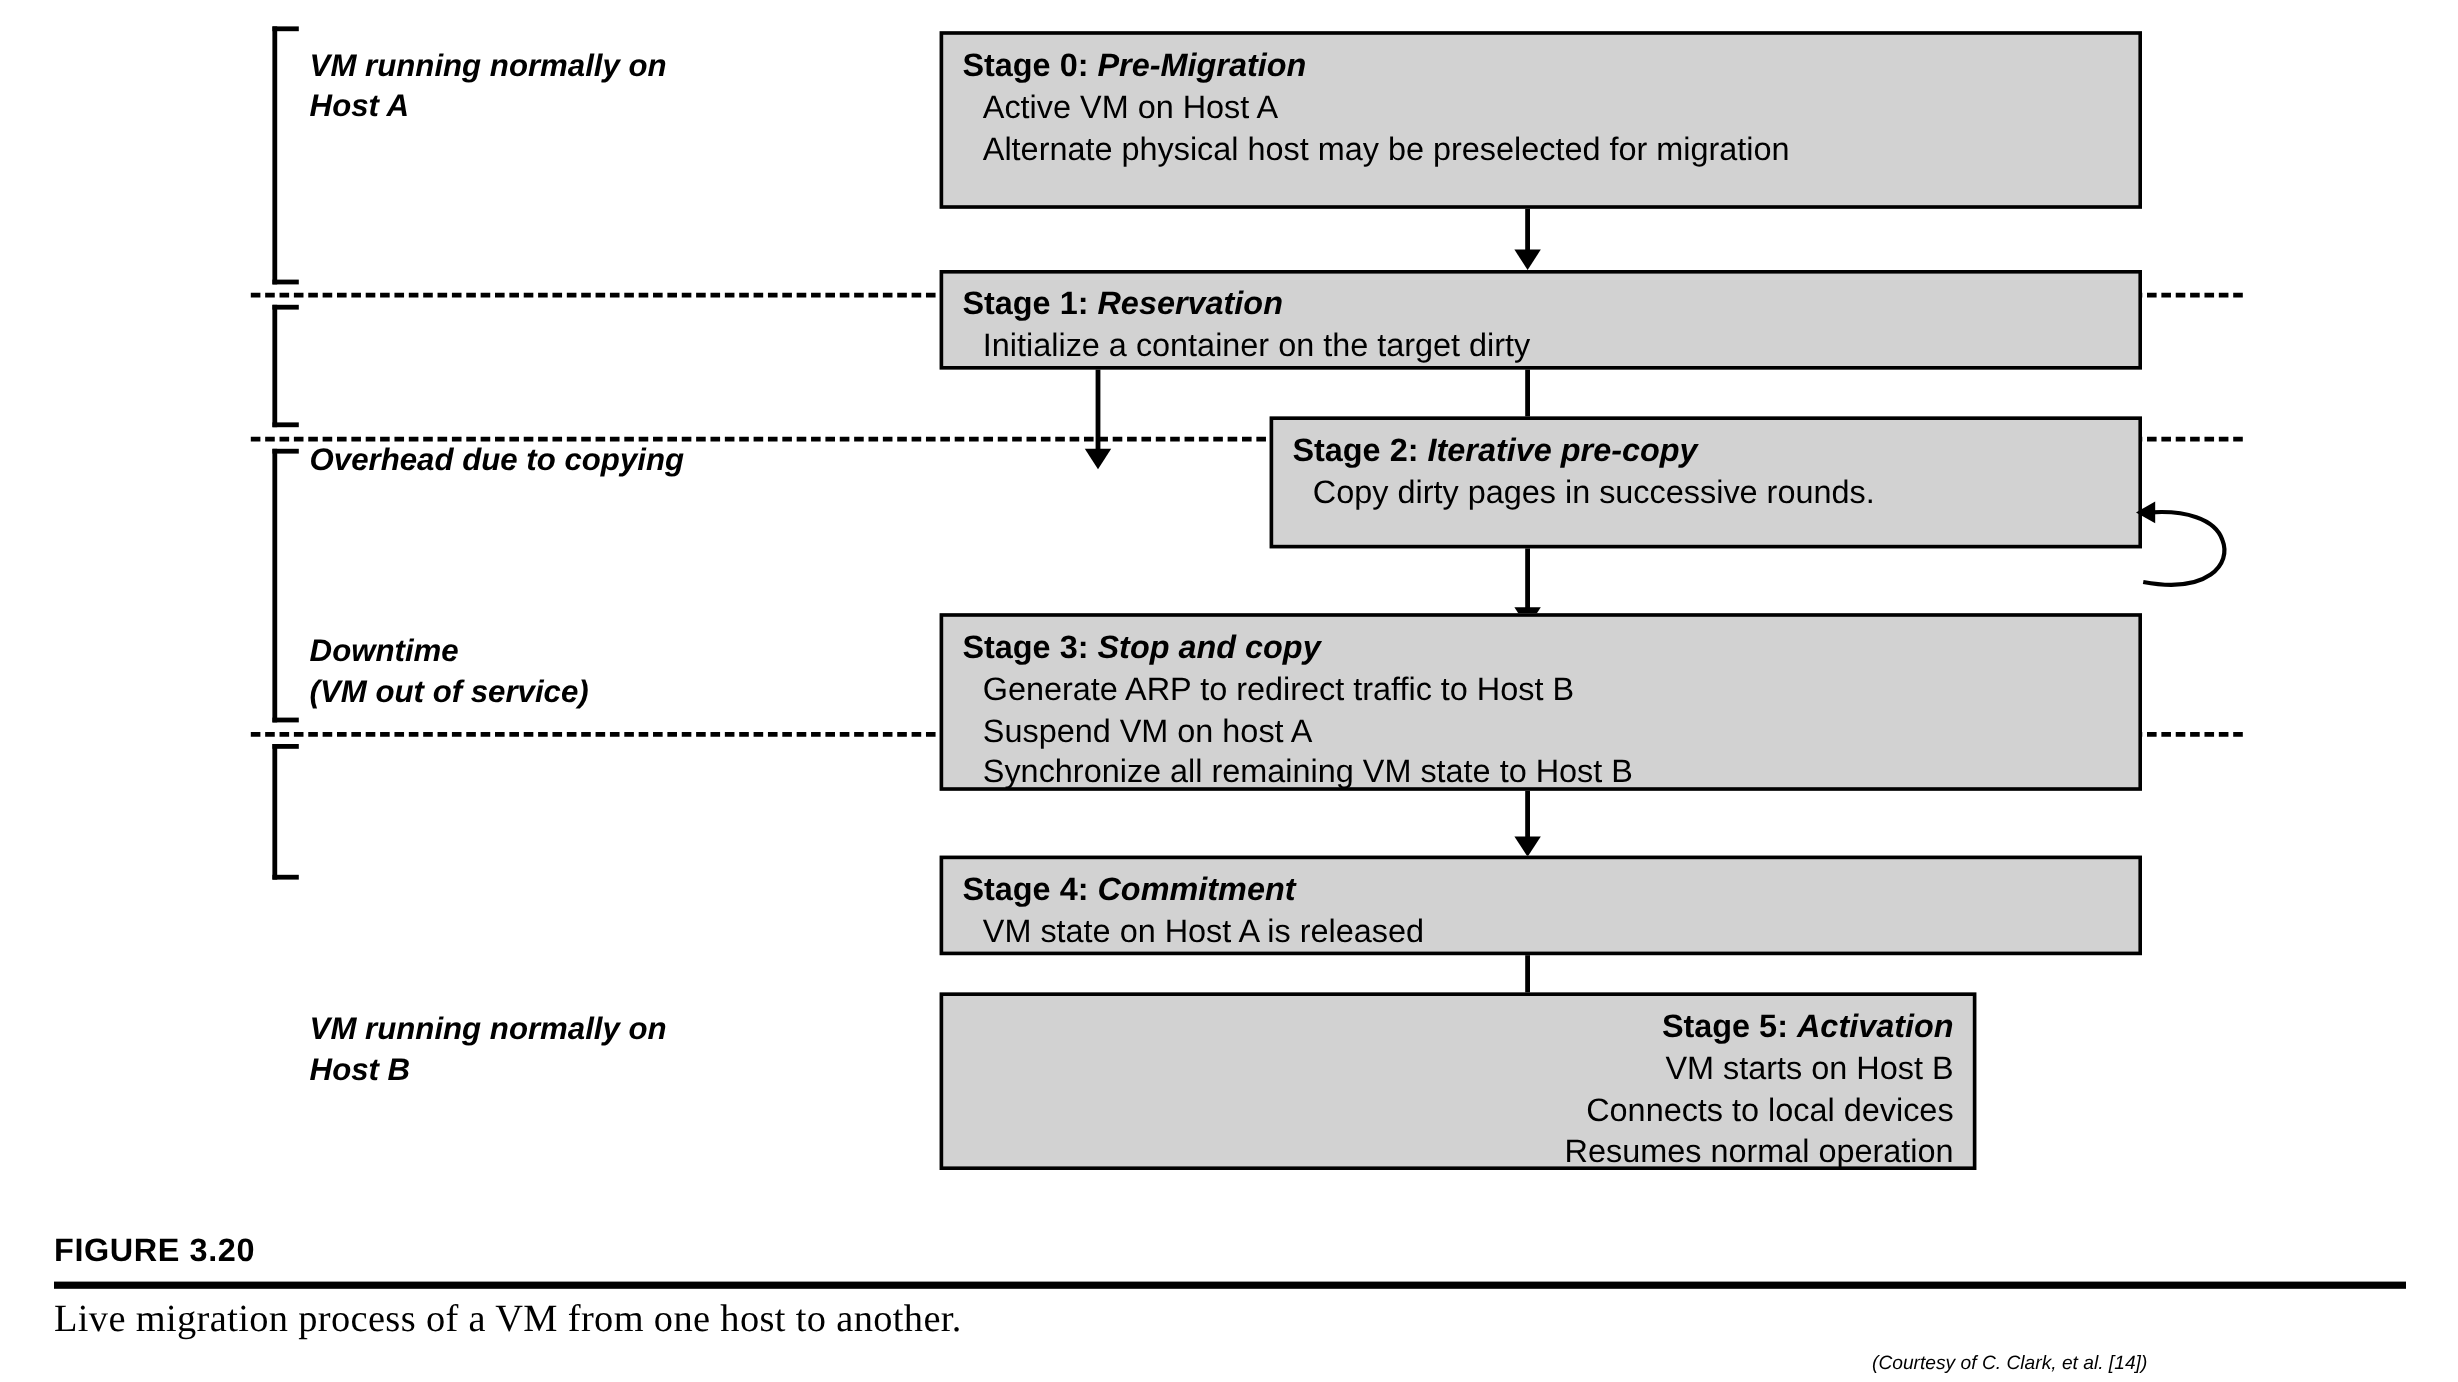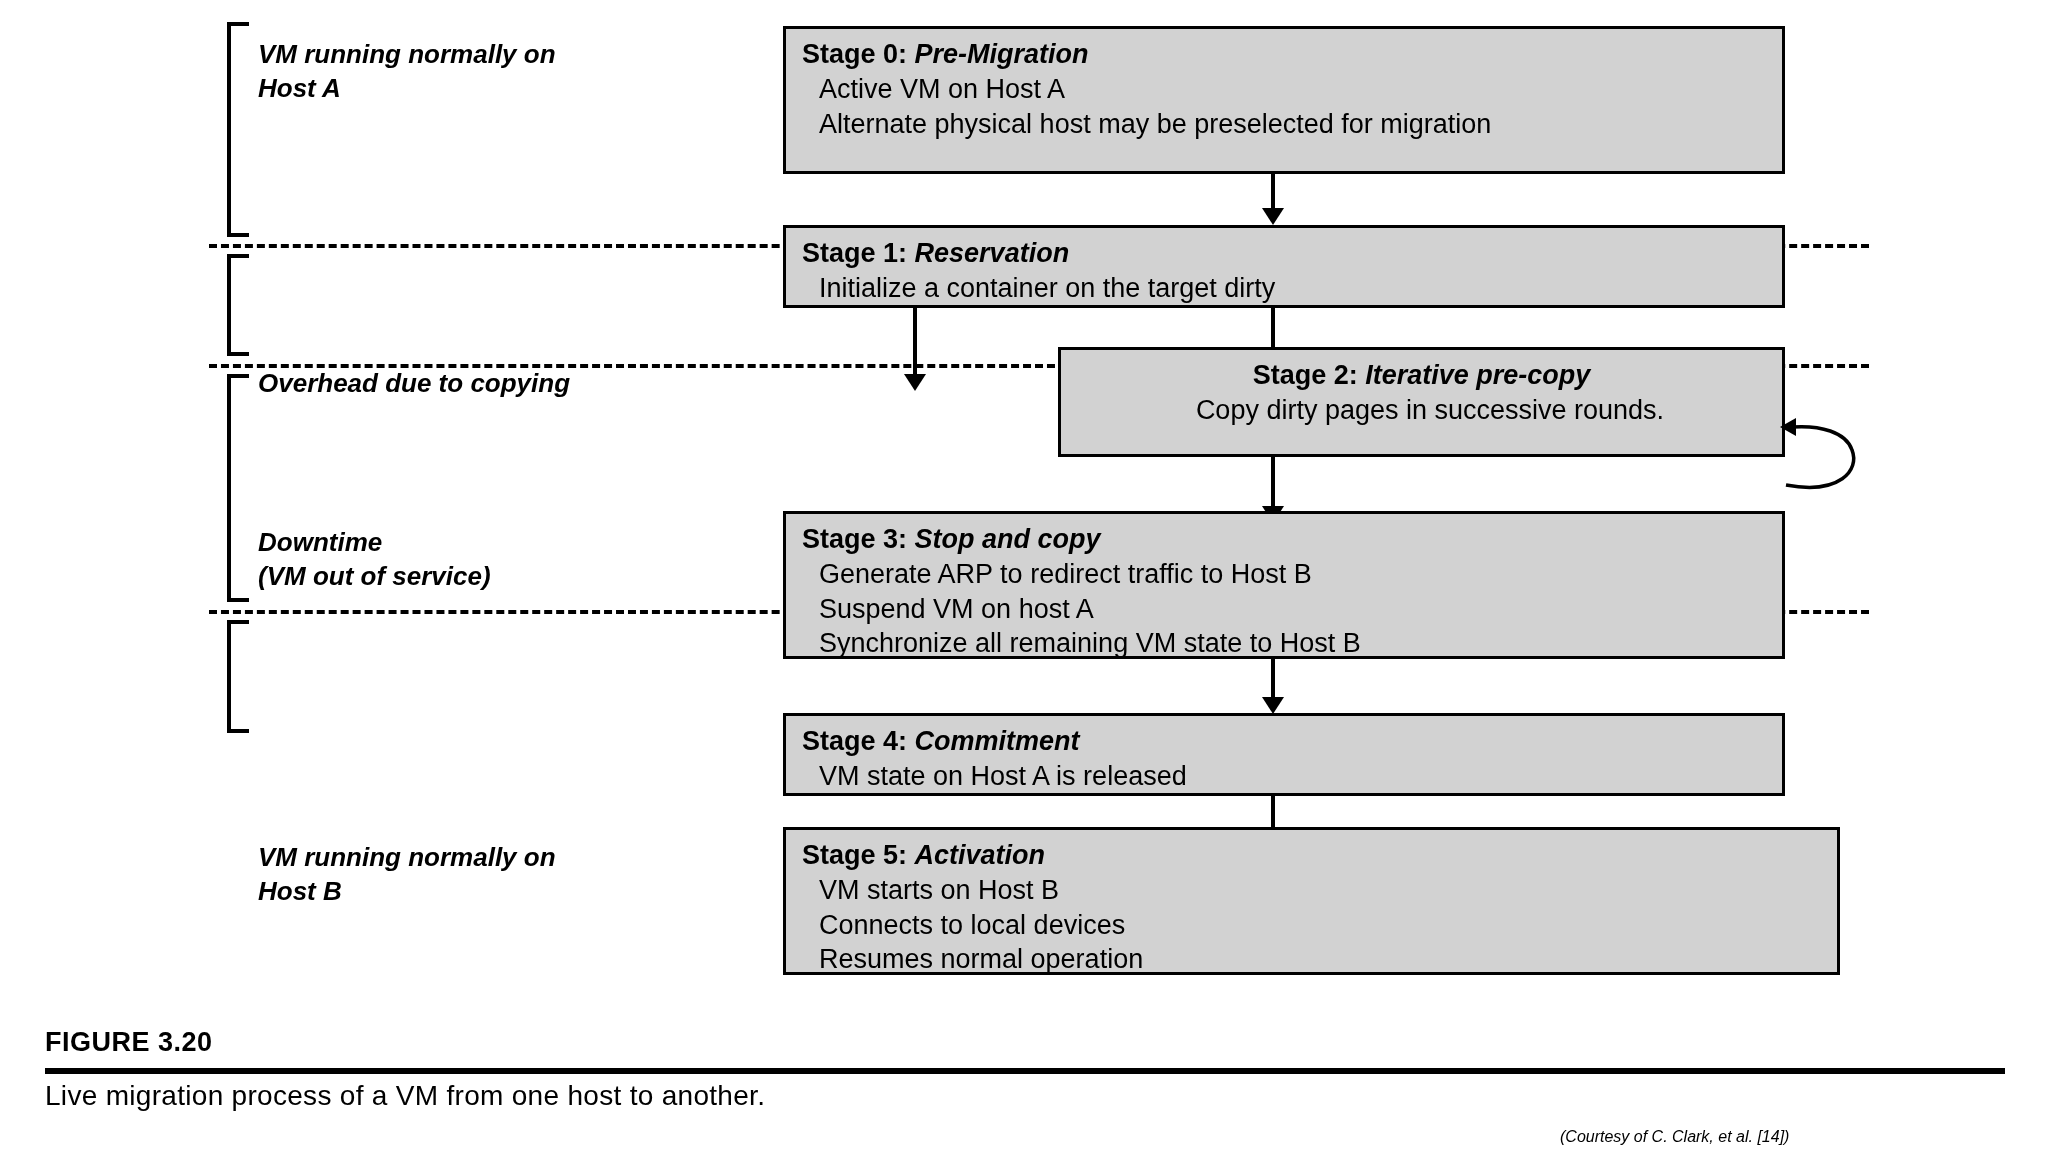--- a/index.html
+++ b/index.html
@@ -97,22 +97,23 @@
   }
   .fig-label {
     position: absolute;
     font-family: "Liberation Sans", sans-serif;
     font-size: 27px;
     font-weight: bold;
     letter-spacing: 0.5px;
   }
   .fig-caption {
     position: absolute;
-    font-size: 28px;
+    font-size: 32px;
     letter-spacing: 0.3px;
+    font-family: Liberation Serif, serif;
   }
   .fig-courtesy {
     position: absolute;
     font-size: 16px;
     font-style: italic;
   }
 </style>
 </head>
 <body>
 
@@ -154,21 +155,21 @@
     </div>
     <div class="stage-line">Initialize a container on the target dirty</div>
   </div>
 
   <div class="arrow-line" style="left:1271px; top:308px; height:64px;"></div>
   <div class="arrow-head" style="left:1262px; top:370px;"></div>
 
   <div class="arrow-line" style="left:913px; top:308px; height:68px;"></div>
   <div class="arrow-head" style="left:904px; top:374px;"></div>
 
-  <div class="stage-box" style="left:1058px; top:347px; width:727px; height:110px;text-align:center;">
+  <div class="stage-box" style="left:1058px; top:347px; width:727px; height:110px;">
     <div class="stage-title">
       <span>Stage 2:</span>
       <span class="st-ital">Iterative pre-copy</span>
     </div>
     <div class="stage-line">Copy dirty pages in successive rounds.</div>
   </div>
 
   <svg class="loop-svg" style="left:1760px; top:400px;" width="130" height="100" viewBox="0 0 130 100">
     <path d="M 26 85 C 80 95, 100 70, 92 50 C 86 32, 60 25, 32 27" fill="none" stroke="#000000" stroke-width="3.5"></path>
     <polygon points="36,18 20,27 36,36" fill="#000000"></polygon>
@@ -194,21 +195,21 @@
     <div class="stage-title">
       <span>Stage 4:</span>
       <span class="st-ital">Commitment</span>
     </div>
     <div class="stage-line">VM state on Host A is released</div>
   </div>
 
   <div class="arrow-line" style="left:1271px; top:796px; height:42px;"></div>
   <div class="arrow-head" style="left:1262px; top:836px;"></div>
 
-  <div class="stage-box" style="left:783px; top:827px; width:1057px; height:148px;">
+  <div class="stage-box" style="left:783px; top:827px; width:864px; height:148px;text-align:right;">
     <div class="stage-title">
       <span>Stage 5:</span>
       <span class="st-ital">Activation</span>
     </div>
     <div class="stage-line">VM starts on Host B</div>
     <div class="stage-line">Connects to local devices</div>
     <div class="stage-line">Resumes normal operation</div>
   </div>
 
   <div class="fig-label" style="left:45px; top:1027px;">FIGURE 3.20</div>

